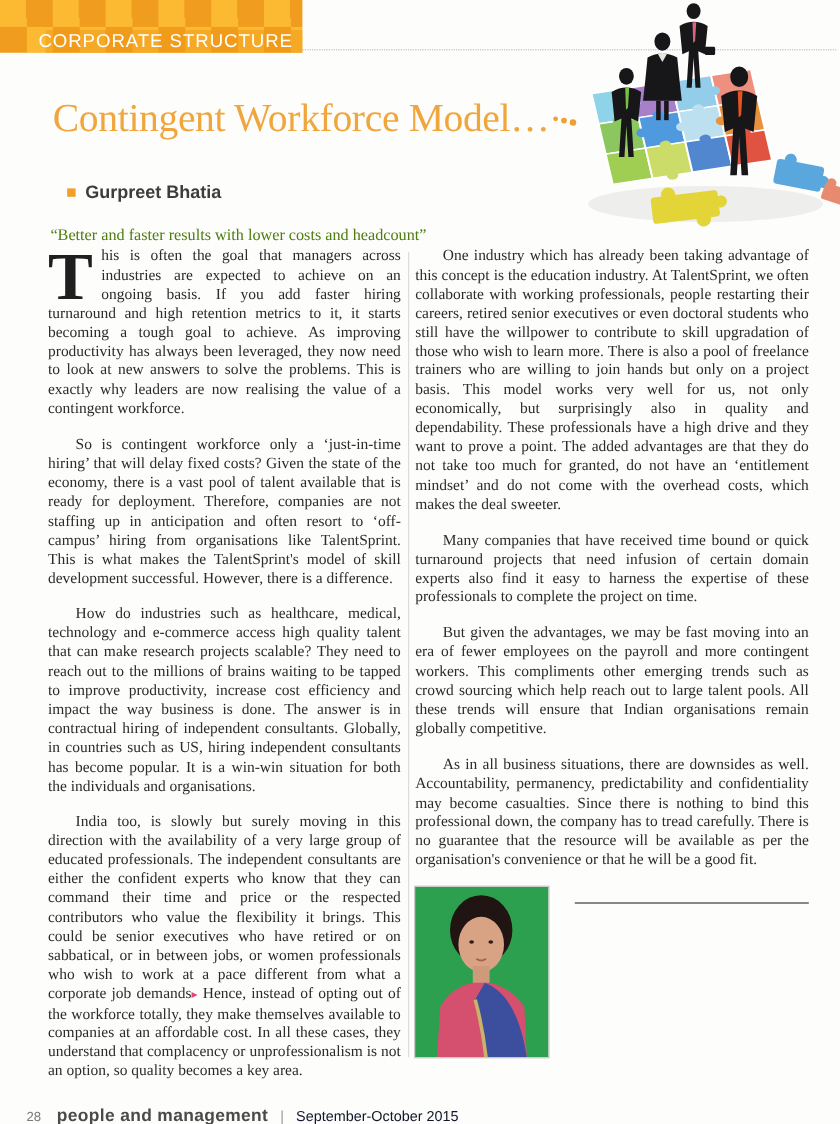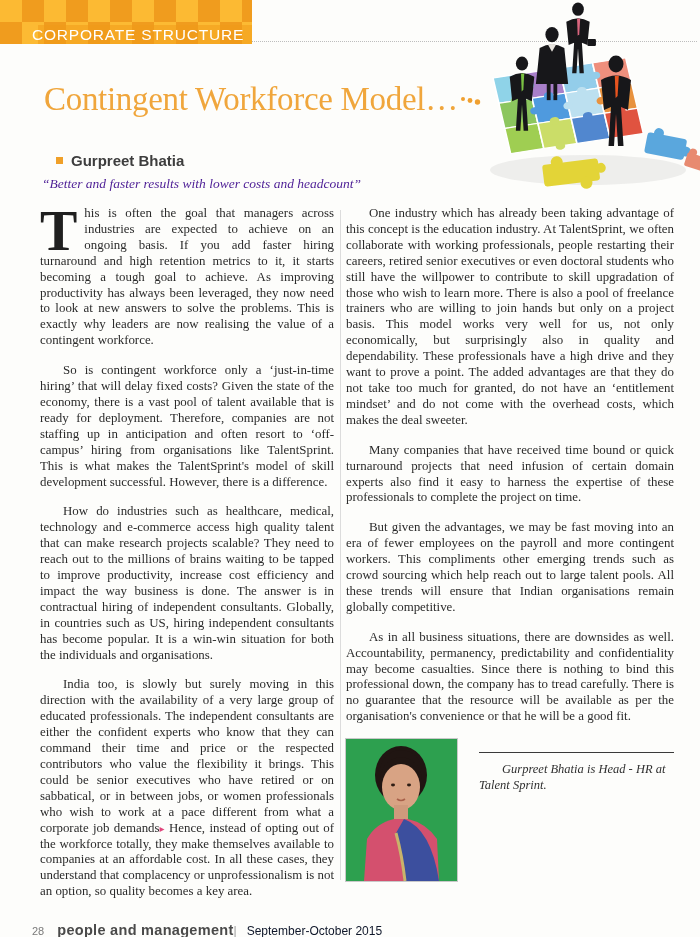--- a/index.html
+++ b/index.html
@@ -37,22 +37,22 @@
   }
   .byline{
     position:absolute;left:56px;top:152px;
     font-family:"Liberation Sans",sans-serif;font-size:15px;font-weight:700;color:#3d3d3d;
     display:flex;align-items:center;
   }
   .byline .bullet{
     display:inline-block;width:7px;height:7px;background:#f0a028;margin-right:8px;
   }
   .subquote{
-    position:absolute;left:42px;top:176px;
-    font-style:italic;font-size:13.5px;color:#4c1d95;
+    position:absolute;left:42px;top:188px;
+    font-size:13.5px;color:#4d7c0f;
   }
   
   .columns{
     position:absolute;left:40px;top:206px;width:634px;display:flex;
   }
   .col{font-size:12.9px;line-height:15.9px;text-align:justify;}
   .col-left{width:310px;}
   .col-divider{width:1px;background:#dcdcdc;margin:4px 5px 34px 6px;}
   .col-right{flex:1;}
   .col p{margin:0 0 14px 0;text-indent:23px;}
@@ -72,22 +72,22 @@
   .caption-rule{border-top:1.5px solid #3a3a3a;margin-bottom:8px;}
   .caption{
     font-style:italic;font-size:12.5px;line-height:16px;color:#2f2f2f;
     margin:0;text-align:left;
   }
   
   .footer{
     position:absolute;left:22px;top:922px;display:flex;align-items:baseline;
     font-family:"Liberation Sans",sans-serif;white-space:nowrap;
   }
-  .footer .pageno{font-size:11px;color:#7a7a7a;margin-right:13px;margin-left:10px;}
-  .footer .mag{font-size:14.5px;font-weight:700;color:#4a4a4a;letter-spacing:.3px;}
+  .footer .pageno{font-size:11px;color:#7a7a7a;margin-right:13px;}
+  .footer .mag{font-size:14.5px;font-weight:700;color:#4a4a4a;letter-spacing:.3px;margin-right:10px;}
   .footer .sep{font-size:12px;color:#9a9a9a;margin-right:10px;}
   .footer .issue{font-size:12px;color:#0f172a;}
 </style>
 </head>
 <body>
 
 <div class="page">
 
   <div class="checker-band">
     <div class="band-overlay"></div>
@@ -217,21 +217,20 @@
             <ellipse cx="63" cy="46" rx="2" ry="1.4" fill="#2e1d14"></ellipse>
             <path d="M 51 60 Q 55 63 59 60" stroke="#a8604a" stroke-width="1.6" fill="none"></path>
             <rect x="48" y="66" width="14" height="16" fill="#cf9a7c"></rect>
             <path d="M 18 142 L 21 100 Q 30 84 48 80 L 62 80 Q 80 84 91 100 L 93 142 Z" fill="#d4506e"></path>
             <path d="M 58 80 Q 85 90 93 142 L 58 142 Q 54 110 50 94 Z" fill="#3c4f9e"></path>
             <path d="M 50 94 Q 56 116 59 142" stroke="#c9b36a" stroke-width="3" fill="none"></path>
           </svg>
         </div>
         <div class="caption-wrap">
           <div class="caption-rule"></div>
-          <p class="caption">Gurpreet Bhatia is Head - HR at Talent Sprint.</p>
         </div>
       </div>
     </div>
   </div>
 
   <div class="footer">
     <span class="pageno">28</span>
     <span class="mag">people and management</span>
     <span class="sep">|</span>
     <span class="issue">September-October 2015</span>

